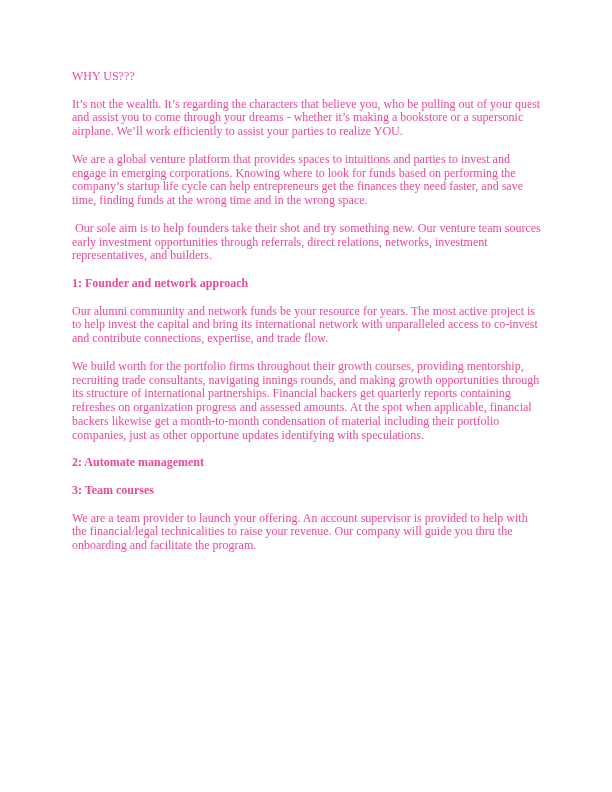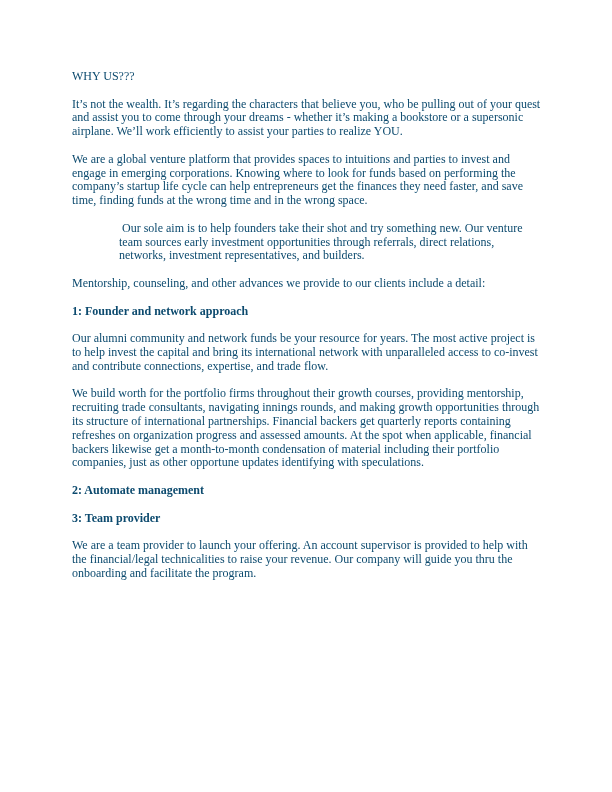--- a/index.html
+++ b/index.html
@@ -1,35 +1,34 @@
 <!DOCTYPE html>
 <html><head>
 <meta charset="utf-8">
 <style>
   html, body { margin: 0; padding: 0; background: #ffffff; }
   body { width: 612px; height: 792px; position: relative; overflow: hidden; }
   .page {
     position: absolute; left: 72px; top: 70px; width: 472px;
     font-family: "Liberation Serif", "DejaVu Serif", serif;
-    font-size: 12px; line-height: 13.8px; color: #0c4a6e;
+    font-size: 12px; line-height: 13.8px; color: #ec4899;
   }
   .page p { margin: 0 0 13.8px 0; }
   .page h2 { font-size: 12px; font-weight: bold; margin: 0 0 13.8px 0; line-height: 13.8px; }
 </style>
 </head>
 <body>
 
 <div class="page">
   <p>WHY US???</p>
   <p>It’s not the wealth. It’s regarding the characters that believe you, who be pulling out of your quest and assist you to come through your dreams - whether it’s making a bookstore or a supersonic airplane. We’ll work efficiently to assist your parties to realize YOU.</p>
   <p>We are a global venture platform that provides spaces to intuitions and parties to invest and engage in emerging corporations. Knowing where to look for funds based on performing the company’s startup life cycle can help entrepreneurs get the finances they need faster, and save time, finding funds at the wrong time and in the wrong space.</p>
-  <p style="white-space: pre-wrap; margin-left: 47px;"> Our sole aim is to help founders take their shot and try something new. Our venture team sources early investment opportunities through referrals, direct relations, networks, investment representatives, and builders.</p>
-  <p>Mentorship, counseling, and other advances we provide to our clients include a detail:</p>
+  <p style="white-space: pre-wrap;"> Our sole aim is to help founders take their shot and try something new. Our venture team sources early investment opportunities through referrals, direct relations, networks, investment representatives, and builders.</p>
 
   <h2>1: Founder and network approach</h2>
   <p>Our alumni community and network funds be your resource for years. The most active project is to help invest the capital and bring its international network with unparalleled access to co-invest and contribute connections, expertise, and trade flow.</p>
   <p>We build worth for the portfolio firms throughout their growth courses, providing mentorship, recruiting trade consultants, navigating innings rounds, and making growth opportunities through its structure of international partnerships. Financial backers get quarterly reports containing refreshes on organization progress and assessed amounts. At the spot when applicable, financial backers likewise get a month-to-month condensation of material including their portfolio companies, just as other opportune updates identifying with speculations.</p>
 
   <h2>2: Automate management</h2>
 
-  <h2>3: Team provider</h2>
+  <h2>3: Team courses</h2>
   <p>We are a team provider to launch your offering. An account supervisor is provided to help with the financial/legal technicalities to raise your revenue. Our company will guide you thru the onboarding and facilitate the program.</p>
 </div>
 
 </body></html>

